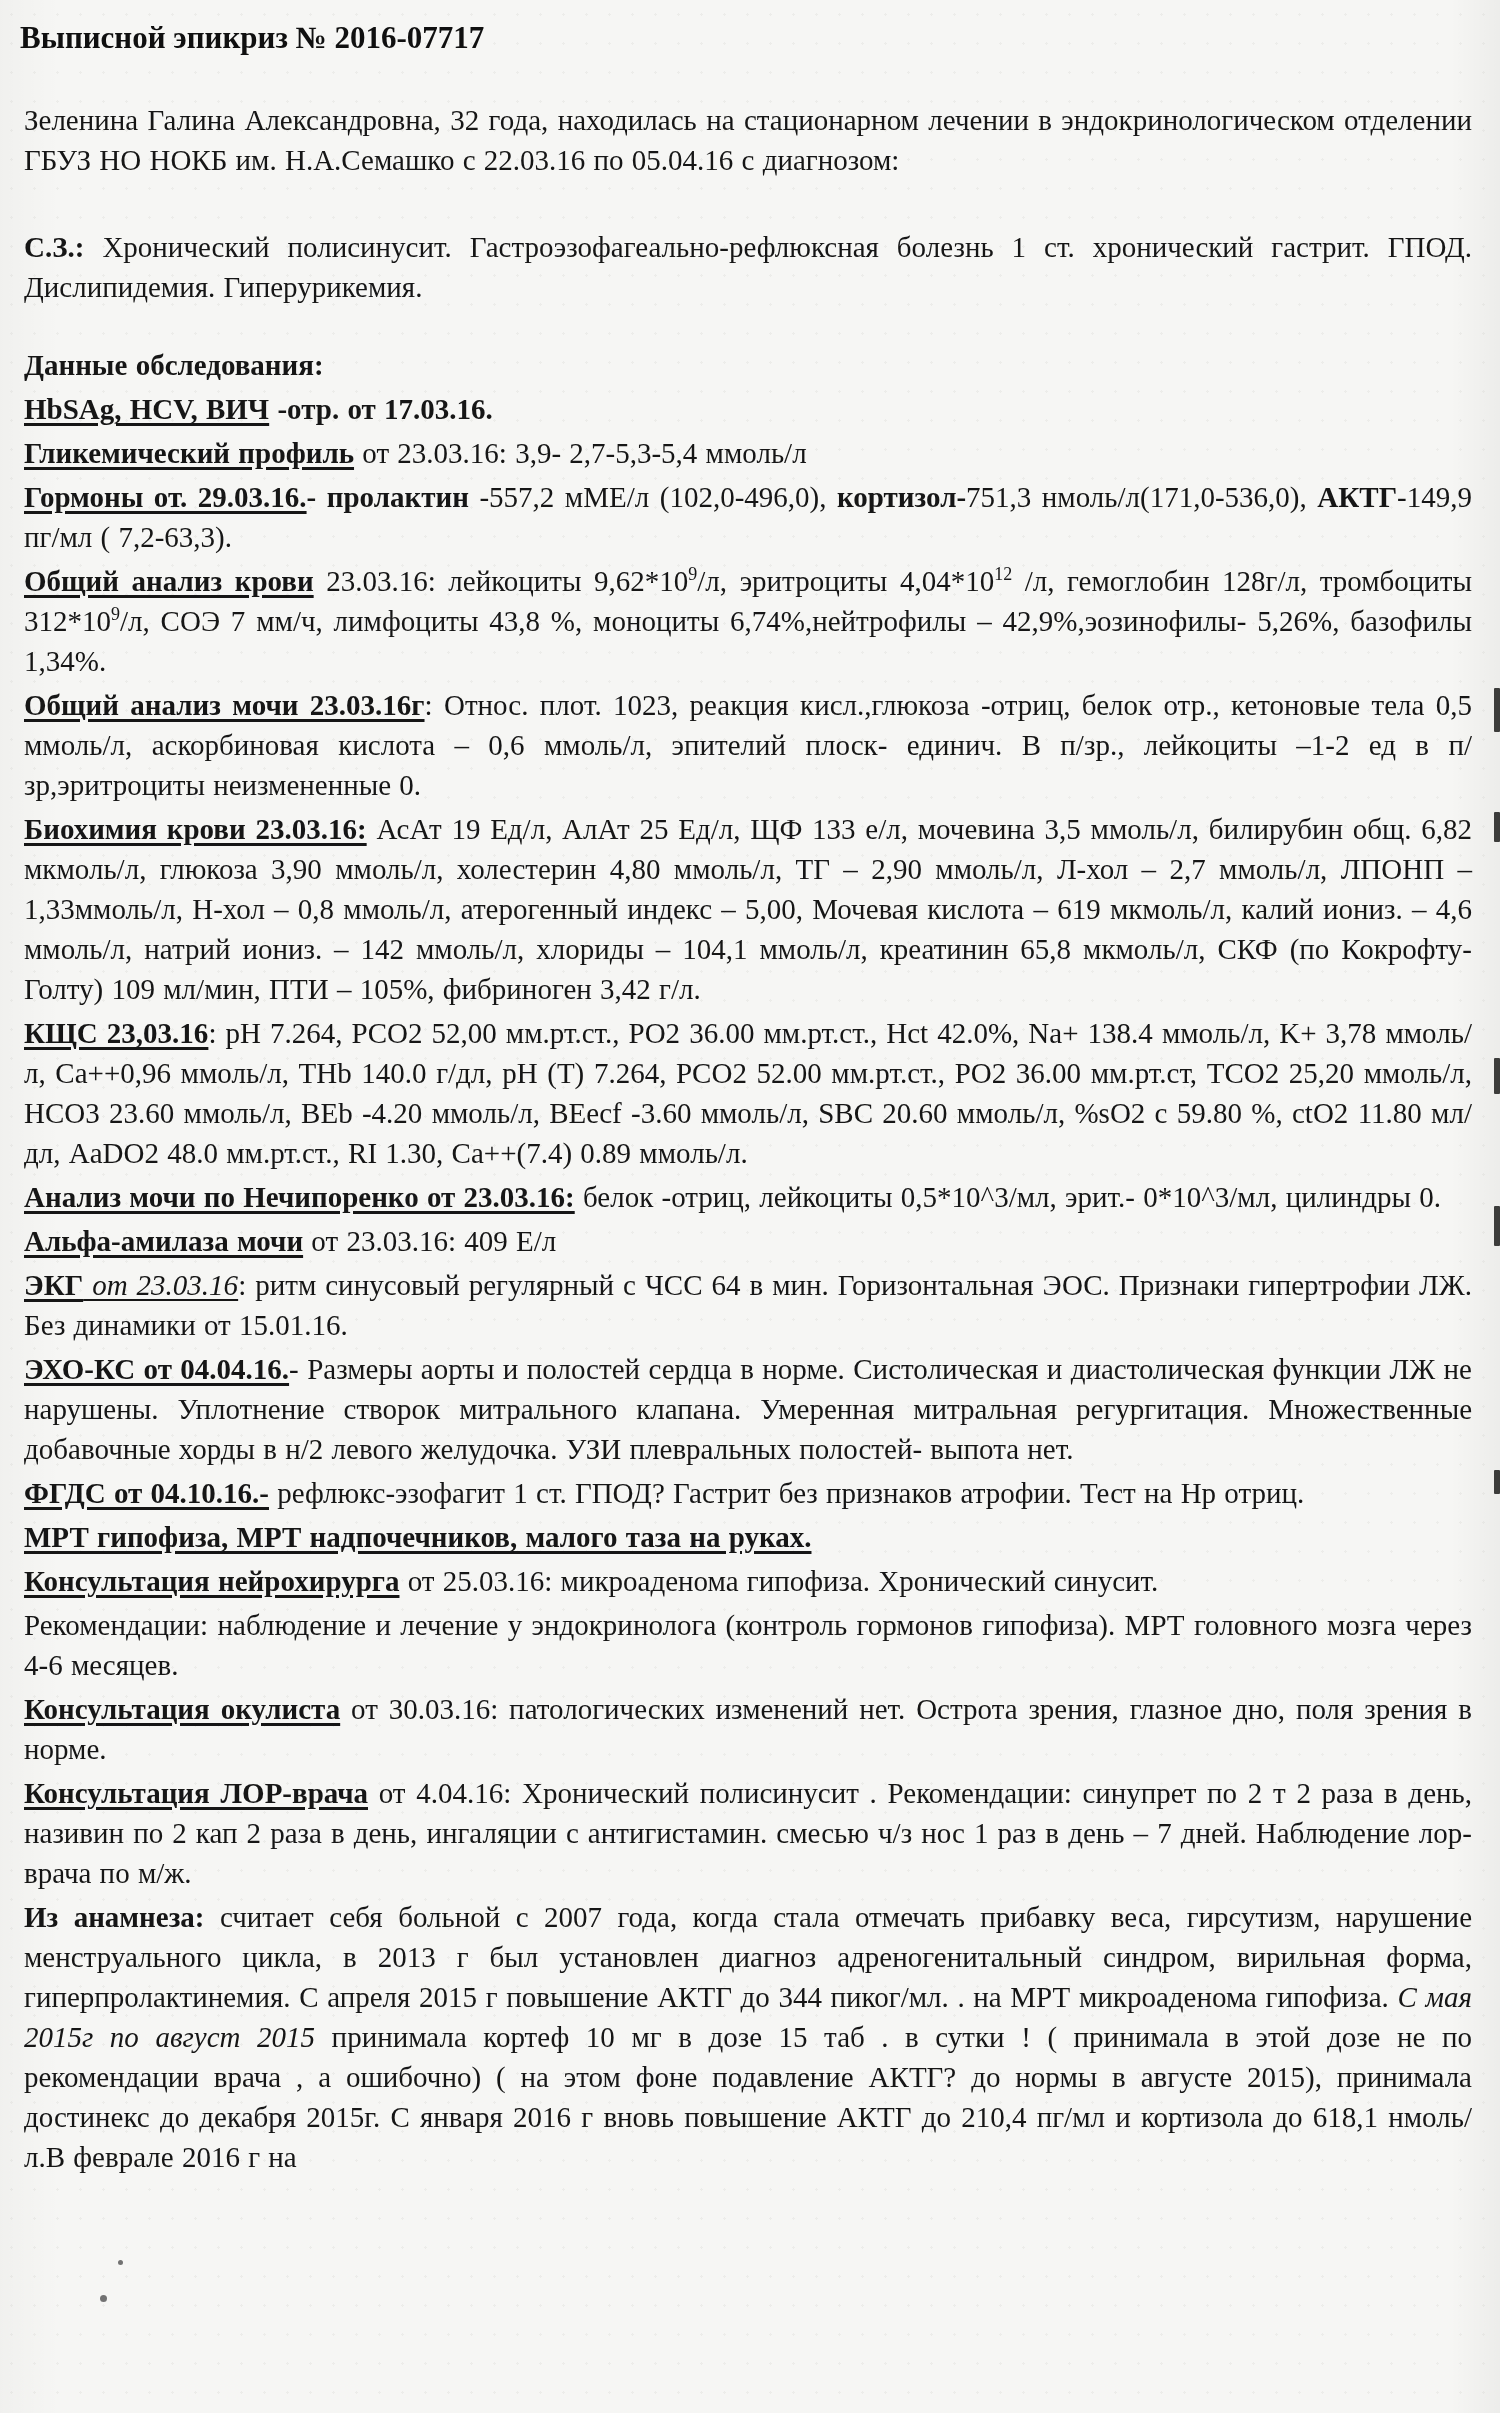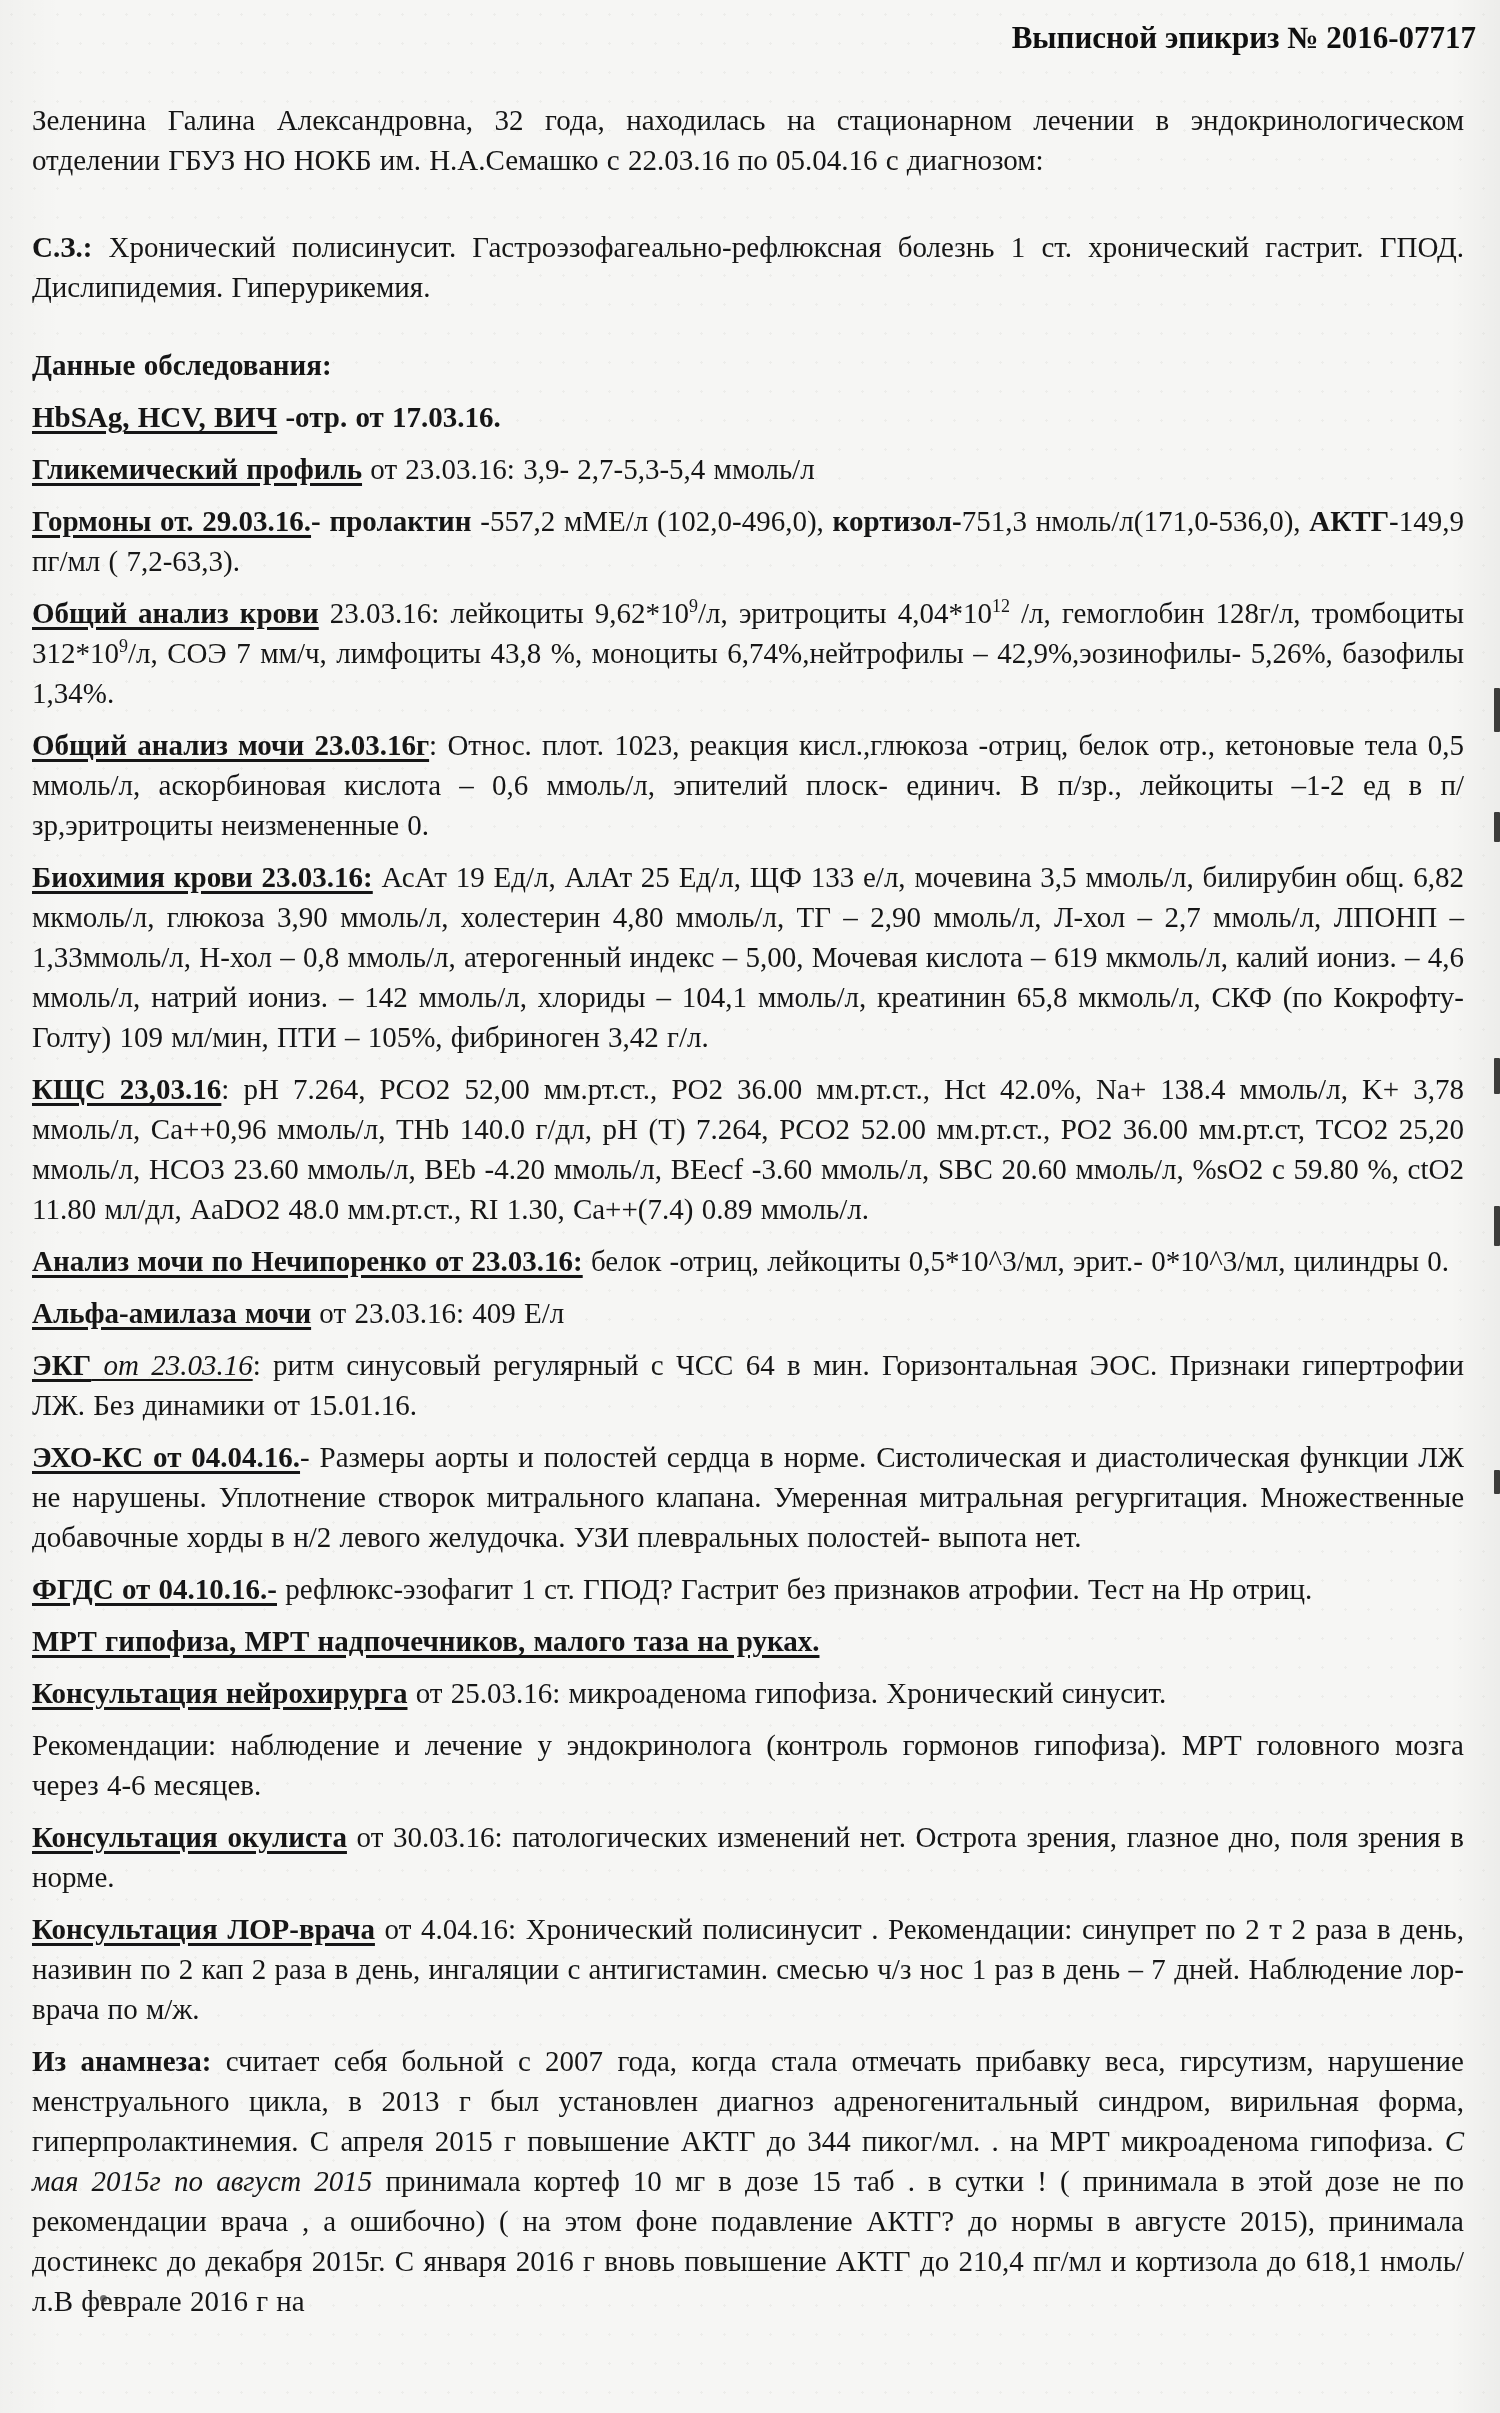--- a/index.html
+++ b/index.html
@@ -20,28 +20,28 @@
       linear-gradient(270deg, rgba(0,0,0,0.04), rgba(0,0,0,0) 50px);
     background-size: 23px 29px, 100% 100%, 100% 100%;
     color: #161616;
   }
   .doc {
     padding: 8px 24px 0 20px;
   }
   .title {
     margin: 0 0 40px 0;
     padding-top: 8px;
-    text-align: right;
+    text-align: left;
     font-size: 31px;
     line-height: 44px;
     font-weight: bold;
     color: #101010;
   }
   .p {
-    margin: 12px;
+    margin: 4px;
     text-align: justify;
     font-size: 29px;
     line-height: 40px;
     word-spacing: 1px;
   }
   .gap-lg { margin-bottom: 47px; }
   .gap-md { margin-bottom: 38px; }
   .run-n { }
   .run-b { font-weight: bold; }
   .run-i { font-style: italic; }

